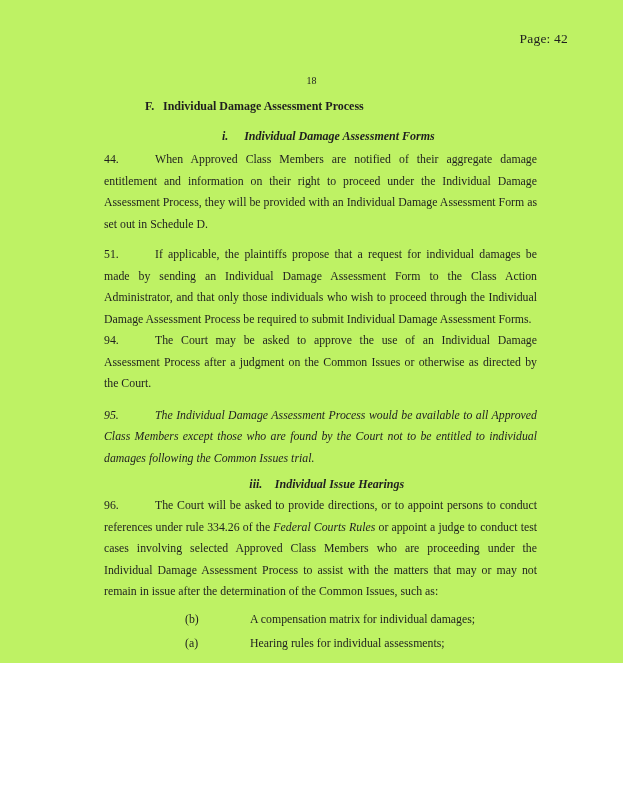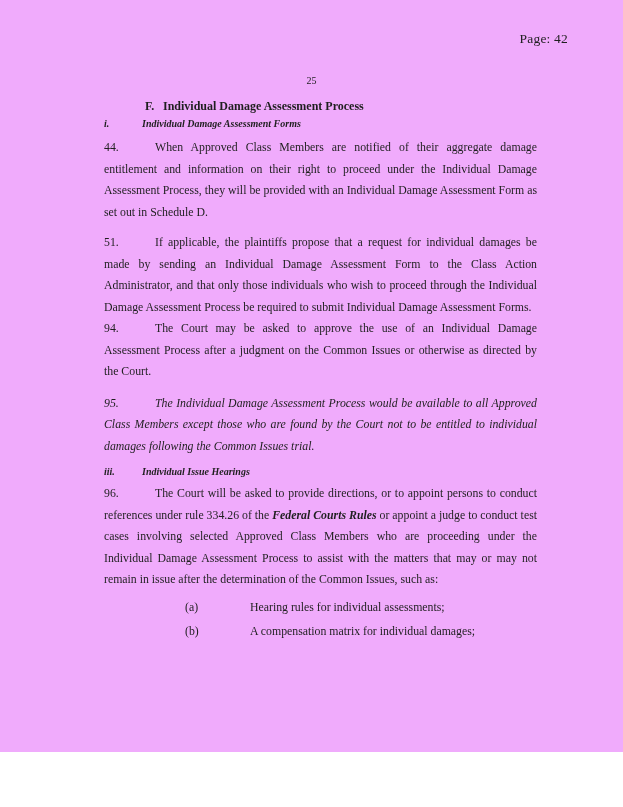--- a/index.html
+++ b/index.html
@@ -3,22 +3,22 @@
 <meta charset="utf-8">
 <style>
   html, body {
     margin: 0;
     padding: 0;
     background: #ffffff;
   }
   .page {
     position: relative;
     width: 623px;
-    height: 752px;
-    background: #f0abfc;
+    height: 663px;
+    background: #bef264;
     font-family: "Liberation Serif", serif;
     color: #1f1f1f;
     overflow: hidden;
   }
   .corner-label {
     position: absolute;
     top: 31px;
     right: 55px;
     font-size: 13.5px;
     letter-spacing: 0.2px;
@@ -34,33 +34,34 @@
   .content {
     position: absolute;
     left: 104px;
     top: 97px;
     width: 433px;
   }
   .sec-heading {
     font-weight: bold;
     font-size: 12px;
     line-height: 18px;
-    margin: 0 0 0 41px;
+    margin: 0 0 12px 41px;
   }
   .sec-heading .marker {
     display: inline-block;
     width: 18px;
     font-style: normal;
   }
   .sub-heading {
     font-weight: bold;
     font-style: italic;
-    font-size: 10px;
+    font-size: 12px;
     line-height: 18px;
     margin: 0;
+    text-align: center;
   }
   .sub-heading .marker {
     display: inline-block;
     width: 38px;
   }
   .para {
     font-size: 11.8px;
     line-height: 21.5px;
     text-align: justify;
     margin: 0;
@@ -69,21 +70,21 @@
     display: inline-block;
     width: 51px;
   }
   .mt-4  { margin-top: 4px; }
   .mt-9  { margin-top: 9px; }
   .mt-5  { margin-top: 5px; }
   .mt-0  { margin-top: 0; }
   .mt-10 { margin-top: 10px; font-style: italic; }
   .mt-6  { margin-top: 6px; }
   .mt-2  { margin-top: 2px; }
-  .italic { font-style: italic; font-weight: bold; }
+  .italic { font-style: italic; }
   .sub-list {
     margin-top: 6px;
   }
   .list-item {
     margin-left: 81px;
     font-size: 11.8px;
     line-height: 21.5px;
     margin-top: 3px;
   }
   .list-item .marker {
@@ -91,21 +92,21 @@
     width: 65px;
   }
 </style>
 </head>
 <body>
 
 <div class="page">
 
   <div class="corner-label">Page: 42</div>
 
-  <div class="page-number">25</div>
+  <div class="page-number">18</div>
 
   <div class="content">
 
     <p class="sec-heading">
       <span class="marker">F.</span><span>Individual Damage Assessment Process</span>
     </p>
 
     <p class="sub-heading">
       <span class="marker">i.</span><span>Individual Damage Assessment Forms</span>
     </p>
@@ -130,21 +131,21 @@
     <p class="sub-heading mt-6">
       <span class="marker">iii.</span><span>Individual Issue Hearings</span>
     </p>
 
     <p class="para mt-2">
       <span class="pnum">96.</span><span>The Court will be asked to provide directions, or to appoint persons to conduct references under rule 334.26 of the </span><span class="italic">Federal Courts Rules</span><span> or appoint a judge to conduct test cases involving selected Approved Class Members who are proceeding under the Individual Damage Assessment Process to assist with the matters that may or may not remain in issue after the determination of the Common Issues, such as:</span>
     </p>
 
     <div class="sub-list">
       <div class="list-item">
-        <span class="marker">(a)</span><span>Hearing rules for individual assessments;</span>
+        <span class="marker">(b)</span><span>A compensation matrix for individual damages;</span>
       </div>
       <div class="list-item">
-        <span class="marker">(b)</span><span>A compensation matrix for individual damages;</span>
+        <span class="marker">(a)</span><span>Hearing rules for individual assessments;</span>
       </div>
     </div>
 
   </div>
 </div>
 
 </body></html>

